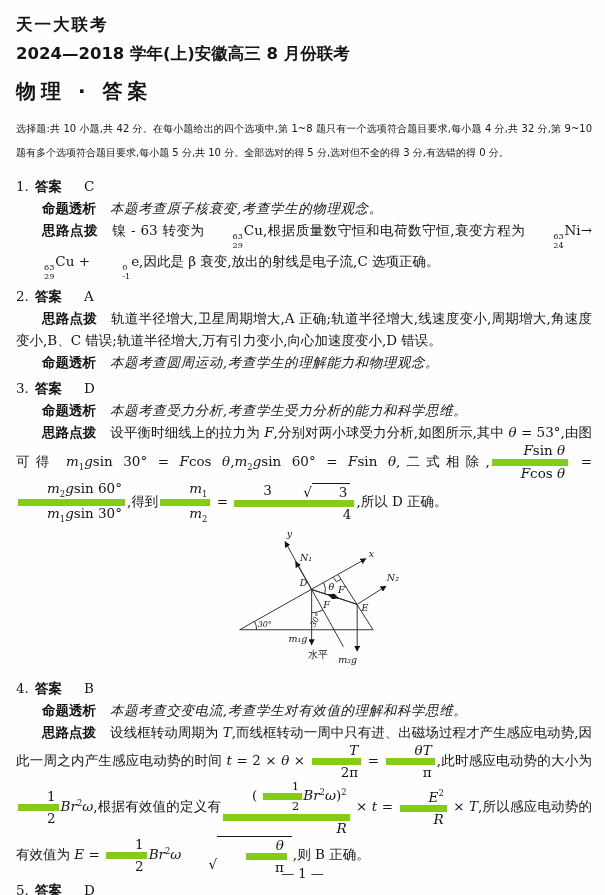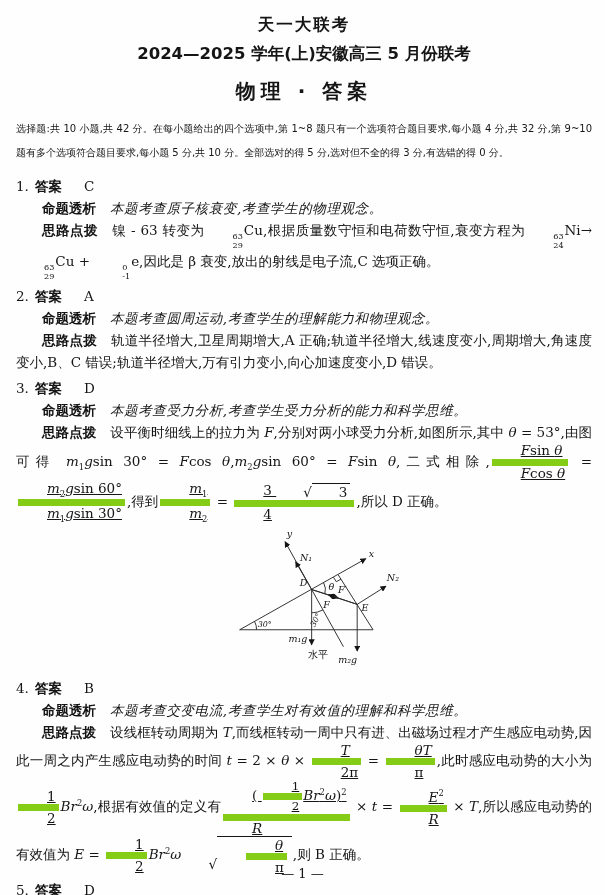--- a/index.html
+++ b/index.html
@@ -6,21 +6,21 @@
   html,body { margin:0; padding:0; }
   body {
     width:605px; height:895px; overflow:hidden; position:relative;
     background:#fefefe; color:#151515;
     font-family:"DejaVu Serif","Liberation Serif",serif;
     font-size:13.5px;
   }
   .page { padding:14px 13px 0 16px; }
 
   
-  .hdr { text-align:center; font-family:"DejaVu Sans","Liberation Sans",sans-serif; }
+  .hdr { font-family:"DejaVu Sans","Liberation Sans",sans-serif; }
   .hdr-line1 { font-size:16.5px; font-weight:bold; letter-spacing:2px; }
   .hdr-line2 { font-size:16.5px; font-weight:bold; margin-top:7px; }
   .hdr-line3 { font-size:20px; font-weight:bold; letter-spacing:5px; margin-top:13px; }
 
   
   .instructions {
     margin-top:12px; font-family:"DejaVu Sans","Liberation Sans",sans-serif;
     font-size:10px; line-height:24px; text-align:justify;
   }
 
@@ -34,22 +34,22 @@
   .ans-line .lbl { margin-left:6px; }
   .ans { margin-left:22px; }
   .row { text-indent:26px; }
   .row .lbl { margin-right:14px; }
   .kai { font-style:italic; letter-spacing:0.6px; }
   .formula-text { font-style:normal; }
   .formula-text i { font-family:"DejaVu Serif","Liberation Serif",serif; }
 
   
   sup, sub { font-size:0.62em; }
-  .frac { display:inline-flex; flex-direction:column; text-align:left;
-          vertical-align:middle; margin:0 2px; line-height:1.12;text-decoration:underline; }
+  .frac { display:inline-flex; flex-direction:column; text-align:right;
+          vertical-align:middle; margin:0 2px; line-height:1.12; }
   .fr-n { display:block; padding:0 3px; }
   .fr-d { display:block; border-top:7px solid #84cc16; padding:0 3px; }
   .frac .frac { font-size:0.88em; margin:0 1px; }
   .pre { display:inline-flex; flex-direction:column; align-items:flex-start;
          font-size:0.6em; line-height:1.15; vertical-align:-0.45em; margin:0 1px 0 2px; }
   .sqrt { display:inline-flex; vertical-align:middle; margin:0 1px; }
   .rad { align-self:stretch; display:flex; align-items:flex-end; font-style:normal; }
   .sq-c { border-top:1px solid #151515; padding:1px 3px 0 1px; }
 
   
@@ -62,21 +62,21 @@
   .footer { position:absolute; left:0; bottom:14px; width:100%;
             text-align:center; font-size:13px; }
 </style>
 </head>
 <body>
 
 <div class="page">
 
   <div class="hdr">
     <div class="hdr-line1">天一大联考</div>
-    <div class="hdr-line2">2024—2025 学年(上)安徽高三 5 月份联考</div>
+    <div class="hdr-line2">2024—2018 学年(上)安徽高三 8 月份联考</div>
     <div class="hdr-line3">物理 · 答案</div>
   </div>
 
   <p class="instructions">选择题:共 10 小题,共 42 分。在每小题给出的四个选项中,第 1~8 题只有一个选项符合题目要求,每小题 4 分,共 32 分,第 9~10 题有多个选项符合题目要求,每小题 5 分,共 10 分。全部选对的得 5 分,选对但不全的得 3 分,有选错的得 0 分。</p>
 
   <div class="qwrap">
 
     <section class="q">
       <p class="ans-line">
         <span class="q-num">1.</span><span class="lbl">答案</span><span class="ans">C</span>
@@ -99,24 +99,24 @@
               <span class="pre-b">-1</span>
             </span>e,因此是 β 衰变,放出的射线是电子流,C 选项正确。</span>
       </p>
     </section>
 
     <section class="q">
       <p class="ans-line">
         <span class="q-num">2.</span><span class="lbl">答案</span><span class="ans">A</span>
       </p>
       <p class="row">
+        <span class="lbl">思路点拨</span><span class="formula-text">轨道半径增大,卫星周期增大,A 正确;轨道半径增大,线速度变小,周期增大,角速度变小,B、C 错误;轨道半径增大,万有引力变小,向心加速度变小,D 错误。</span>
+      </p>
+      <p class="row">
         <span class="lbl">命题透析</span><span class="kai">本题考查圆周运动,考查学生的理解能力和物理观念。</span>
-      </p>
-      <p class="row">
-        <span class="lbl">思路点拨</span><span class="formula-text">轨道半径增大,卫星周期增大,A 正确;轨道半径增大,线速度变小,周期增大,角速度变小,B、C 错误;轨道半径增大,万有引力变小,向心加速度变小,D 错误。</span>
       </p>
     </section>
 
     <section class="q">
       <p class="ans-line">
         <span class="q-num">3.</span><span class="lbl">答案</span><span class="ans">D</span>
       </p>
       <p class="row">
         <span class="lbl">命题透析</span><span class="kai">本题考查受力分析,考查学生受力分析的能力和科学思维。</span>
       </p>

